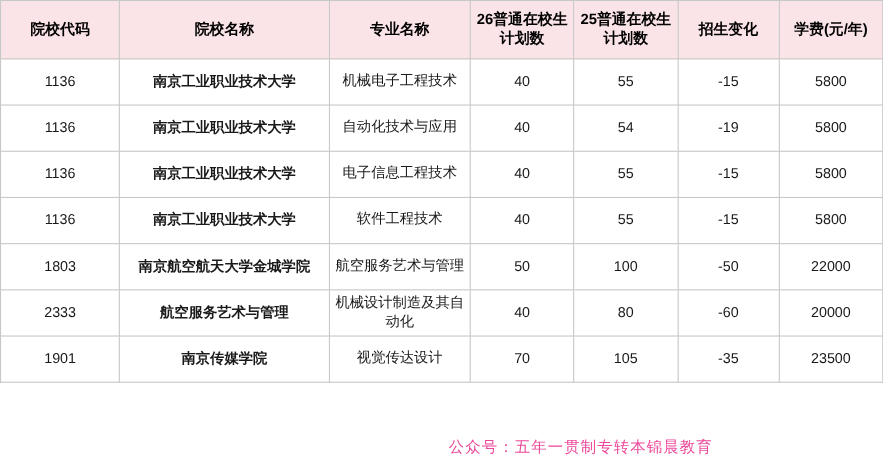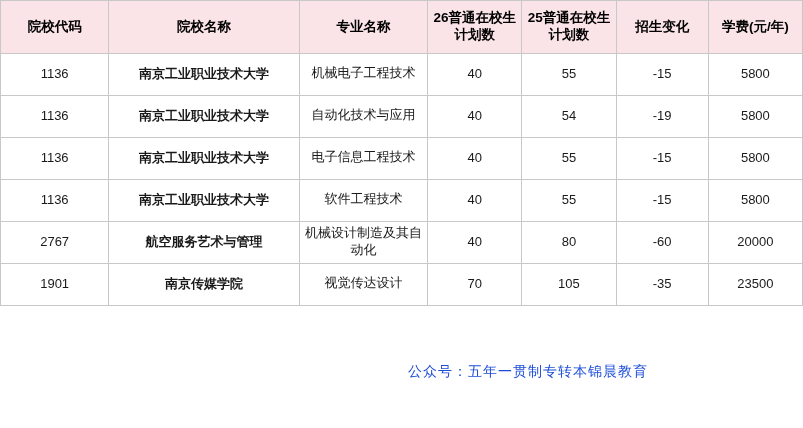--- a/index.html
+++ b/index.html
@@ -53,23 +53,23 @@
     color: #1a1a1a;
     font-family: Liberation Mono, monospace;
   }
   td.col-change {
     color: #e8000d;
     font-size: 13px;
   }
   .watermark {
     position: absolute;
     left: 408px;
-    top: 363px;
+    top: 398px;
     font-size: 14px;
-    color: #1d4ed8;
+    color: #ec4899;
     letter-spacing: 1px;
     white-space: nowrap;
     pointer-events: none;
     font-family: "Liberation Sans", sans-serif;
   }
   .col1 { width: 108px; }
   .col2 { width: 190px; }
   .col3 { width: 128px; }
   .col4 { width: 94px; }
   .col5 { width: 94px; }
@@ -131,21 +131,30 @@
     <tr>
       <td class="col-code">1136</td>
       <td class="col-school">南京工业职业技术大学</td>
       <td class="col-major">软件工程技术</td>
       <td>40</td>
       <td>55</td>
       <td class="col-change">-15</td>
       <td>5800</td>
     </tr>
     <tr>
-      <td class="col-code">2767</td>
+      <td class="col-code">1803</td>
+      <td class="col-school">南京航空航天大学金城学院</td>
+      <td class="col-major">航空服务艺术与管理</td>
+      <td>50</td>
+      <td>100</td>
+      <td class="col-change">-50</td>
+      <td>22000</td>
+    </tr>
+    <tr>
+      <td class="col-code">2333</td>
       <td class="col-school">航空服务艺术与管理</td>
       <td class="col-major">机械设计制造及其自动化</td>
       <td>40</td>
       <td>80</td>
       <td class="col-change">-60</td>
       <td>20000</td>
     </tr>
     <tr>
       <td class="col-code">1901</td>
       <td class="col-school">南京传媒学院</td>

